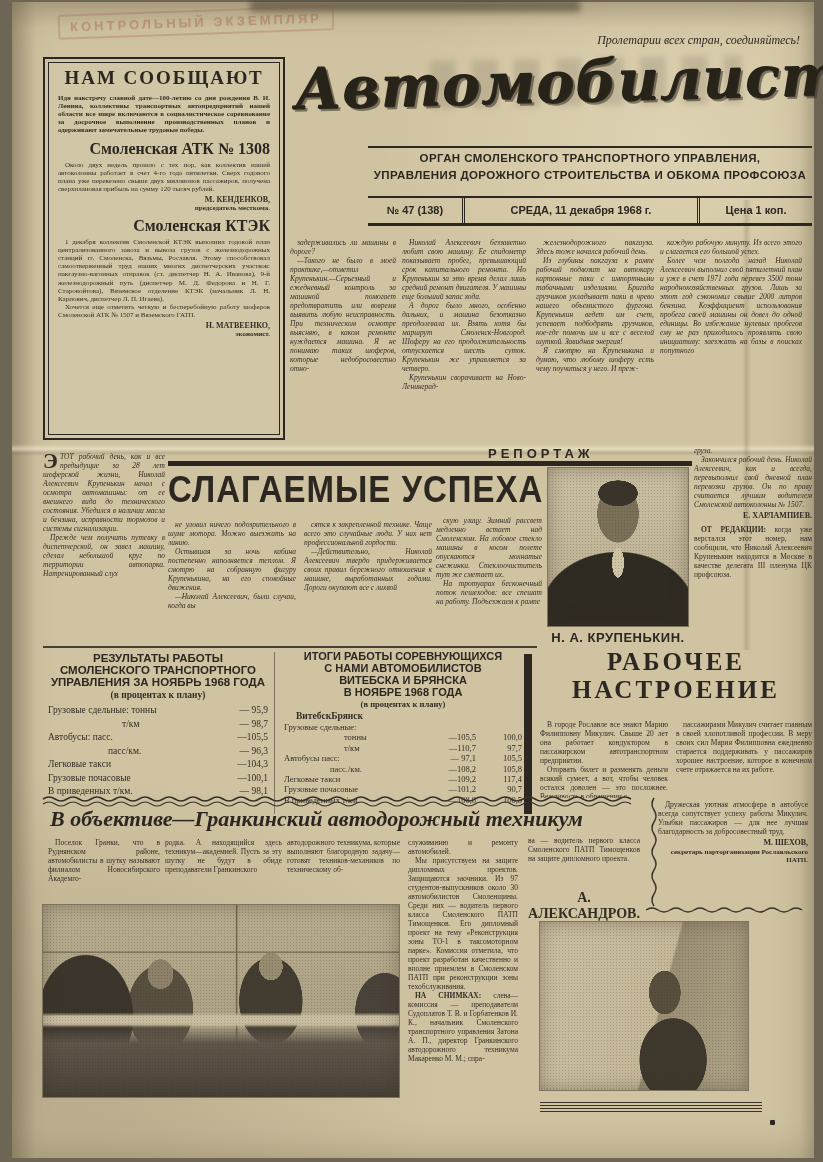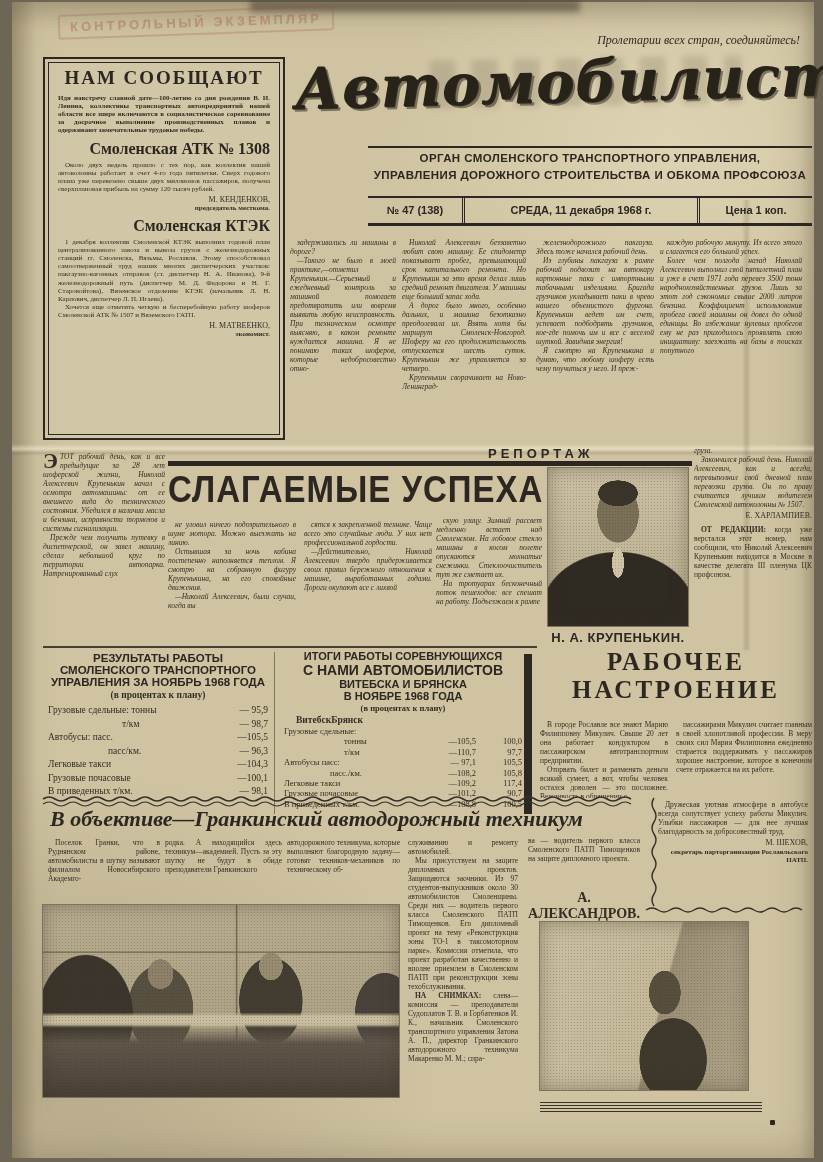--- a/index.html
+++ b/index.html
@@ -32,21 +32,21 @@
     left:58px;top:10px;padding:3px 10px;
     font-family:"Liberation Sans",sans-serif;font-weight:bold;font-size:13px;letter-spacing:3px;
     color:rgba(156,76,60,.38);border:2px solid rgba(156,76,60,.24);border-radius:3px;
     transform:rotate(-2deg);filter:blur(.3px);white-space:nowrap;
   }
   .bodytxt{font-size:7.5px;line-height:1.2;text-align:justify;overflow:hidden}
   .small7{font-size:7px;line-height:1.16}
   .ital{font-style:italic}
   .par{margin:0;text-indent:7px}
   .noind{text-indent:0}
-  .sigline{text-align:right;font-weight:normal;font-size:8px;font-style:normal;margin:2px 0 0}
+  .sigline{text-align:right;font-weight:bold;font-size:8px;font-style:normal;margin:2px 0 0}
   .sigrole{text-align:right;font-weight:bold;font-size:7px;font-style:normal;margin:0}
   .dropcap{float:left;font-size:22px;line-height:18px;font-weight:bold;font-style:normal;margin-right:2px}
   
   .bulletin{
     left:43px;top:57px;width:242px;height:383px;border:2px solid #2c2721;
     outline:1px solid #2c2721;outline-offset:-6px;box-sizing:border-box;
     padding:8px 13px 4px;overflow:hidden;background:rgba(255,250,230,.06);
   }
   .bulletin h1{margin:0 0 5px;font-size:19px;letter-spacing:2px;text-align:center;font-weight:bold;color:#2c2721}
   .bulletin h2{margin:5px 0 3px;font-size:16px;text-align:right;font-weight:bold;color:#2c2721}
@@ -258,21 +258,21 @@
   <div class="t1row">
       <span>В приведенных т/км.</span>
       <span>— 98,1</span>
     </div>
 </div>
 
 <div class="abs vthin"></div>
 
 <div class="abs" style="left:284px;top:650px;width:238px">
   <p class="ttitle" style="font-size:11px">ИТОГИ РАБОТЫ СОРЕВНУЮЩИХСЯ</p>
-  <p class="ttitle" style="font-size:14px">С НАМИ АВТОМОБИЛИСТОВ</p>
+  <p class="ttitle" style="font-size:11px">С НАМИ АВТОМОБИЛИСТОВ</p>
   <p class="ttitle" style="font-size:11px">ВИТЕБСКА И БРЯНСКА</p>
   <p class="ttitle" style="font-size:11px">В НОЯБРЕ 1968 ГОДА</p>
   <p class="tsub" style="font-size:8.5px;margin:1px 0 2px">(в процентах к плану)</p>
   <div class="t2head">
     <span style="padding-left:12px">Витебск</span>
     <span style="padding-right:4px">Брянск</span>
   </div>
   <div class="t2row">
       <span>Грузовые сдельные:</span>
       <span class="v"></span>

